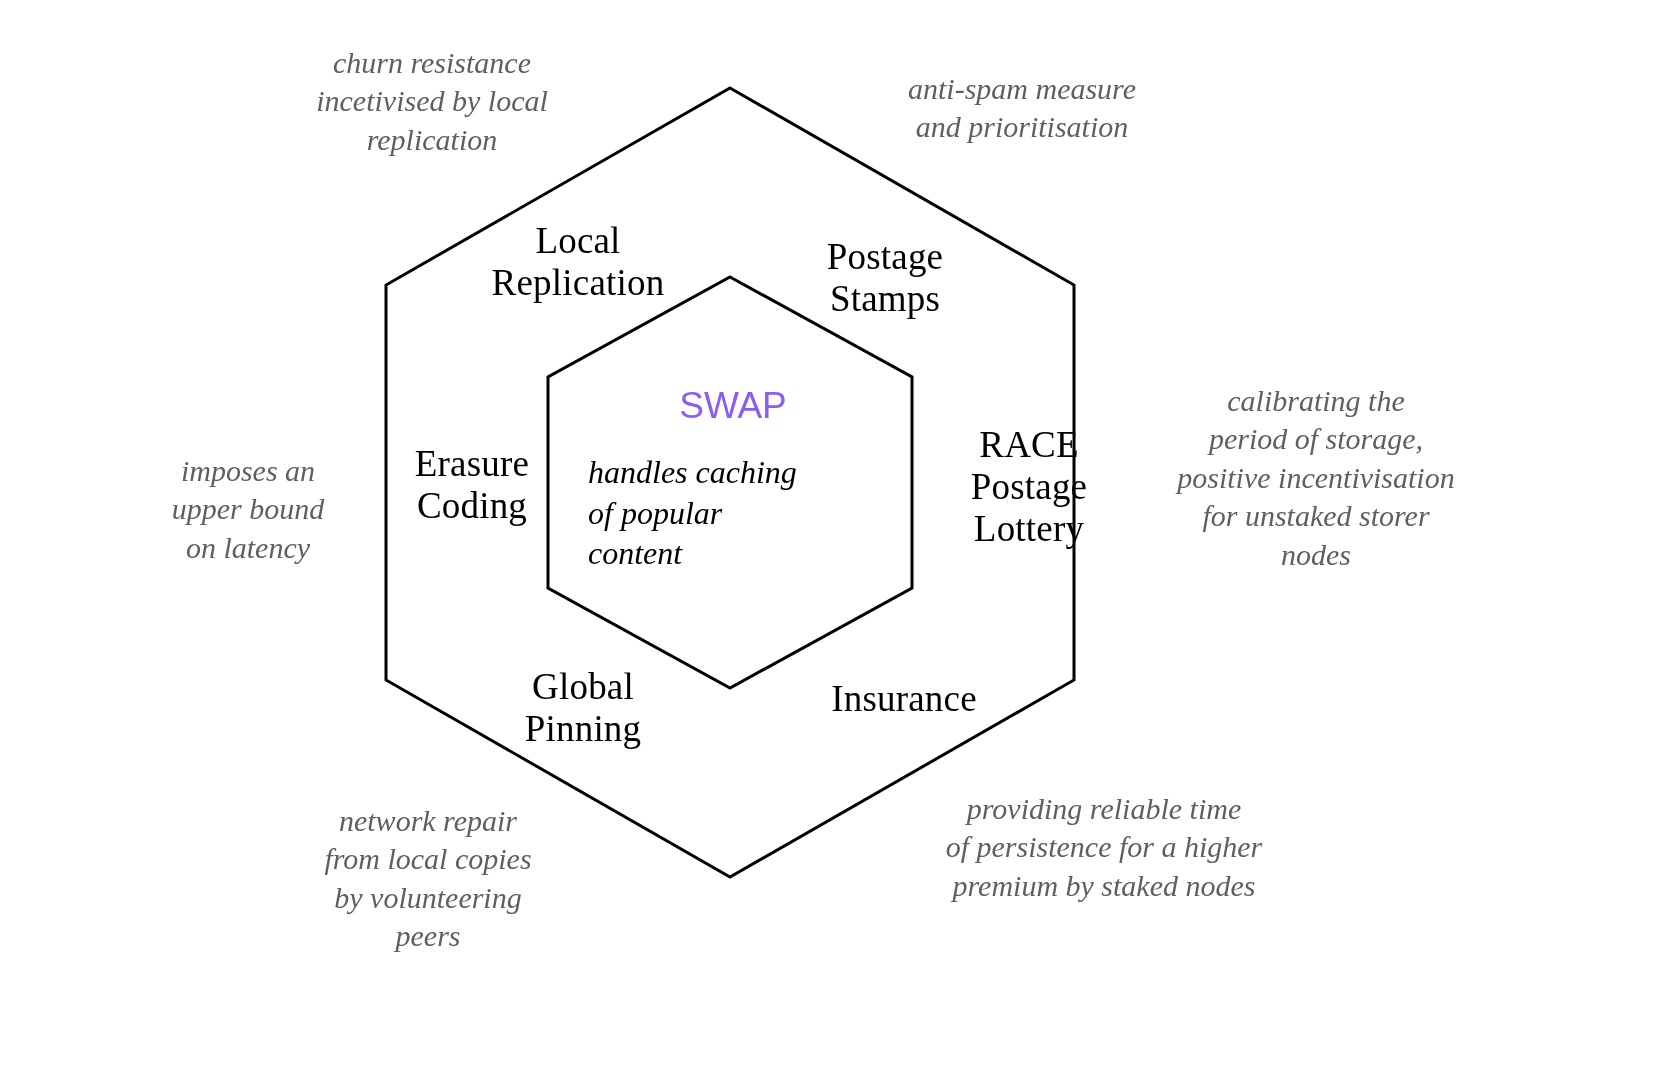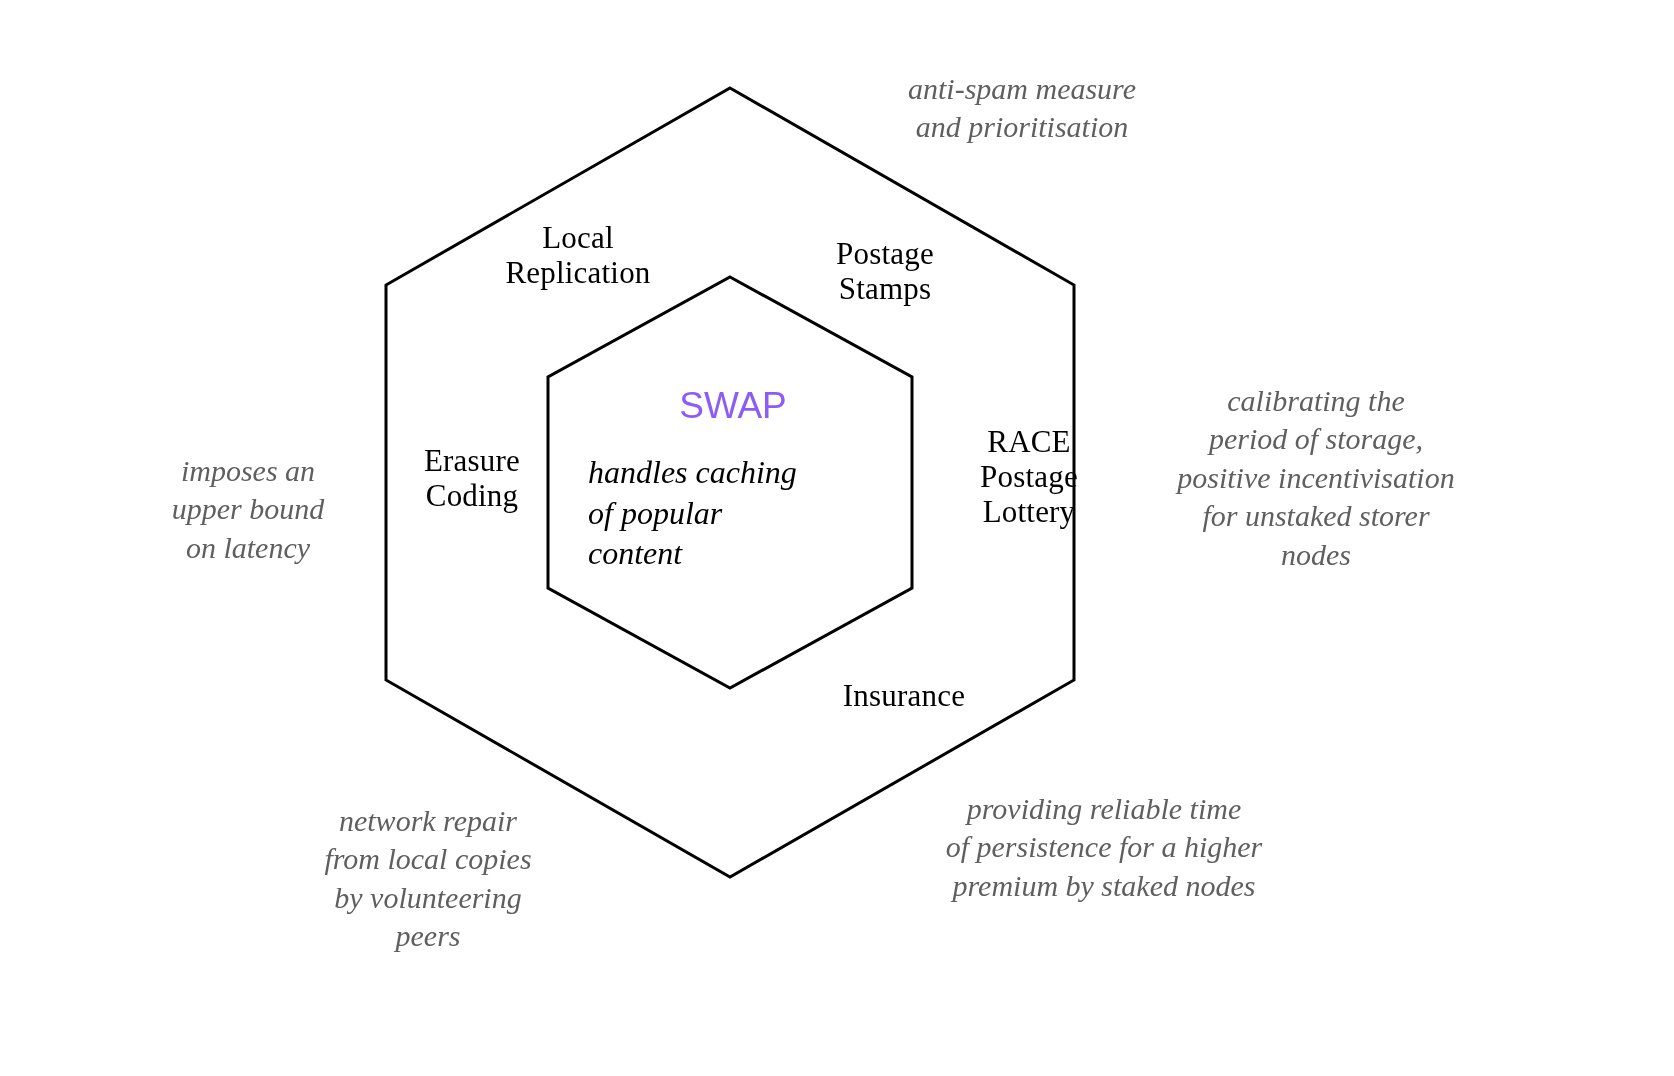--- a/index.html
+++ b/index.html
@@ -20,21 +20,21 @@
     position: absolute;
     left: 0;
     top: 0;
     width: 1674px;
     height: 1076px;
   }
   .lbl {
     position: absolute;
     color: #000000;
     font-family: "Liberation Serif", "DejaVu Serif", serif;
-    font-size: 31px;
+    font-size: 37px;
     line-height: 1.13;
     text-align: center;
     white-space: pre-line;
     letter-spacing: .2px;
   }
   .ann {
     position: absolute;
     color: #5f5f5f;
     font-family: "Liberation Serif", "DejaVu Serif", serif;
     font-style: italic;
@@ -101,24 +101,29 @@
 
   <div class="lbl" id="node-postage-stamps">Postage
 Stamps</div>
 
   <div class="lbl" id="node-race">RACE
 Postage
 Lottery</div>
 
   <div class="lbl" id="node-insurance">Insurance</div>
 
+  <div class="lbl" id="node-global-pinning">Global
+Pinning</div>
 
   <div class="lbl" id="node-erasure-coding">Erasure
 Coding</div>
 
+  <div class="ann" id="ann-churn">churn resistance
+incetivised by local
+replication</div>
 
   <div class="ann" id="ann-antispam">anti-spam measure
 and prioritisation</div>
 
   <div class="ann" id="ann-calibrate">calibrating the
 period of storage,
 positive incentivisation
 for unstaked storer
 nodes</div>
 

